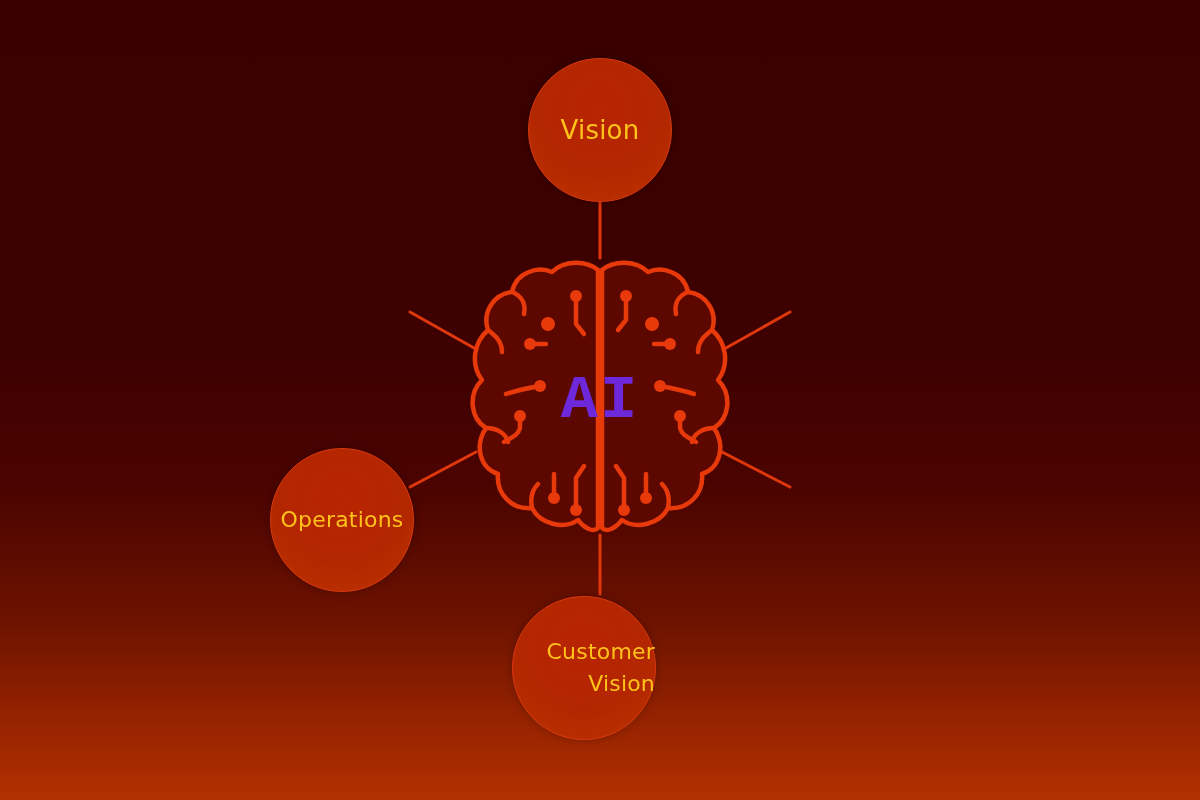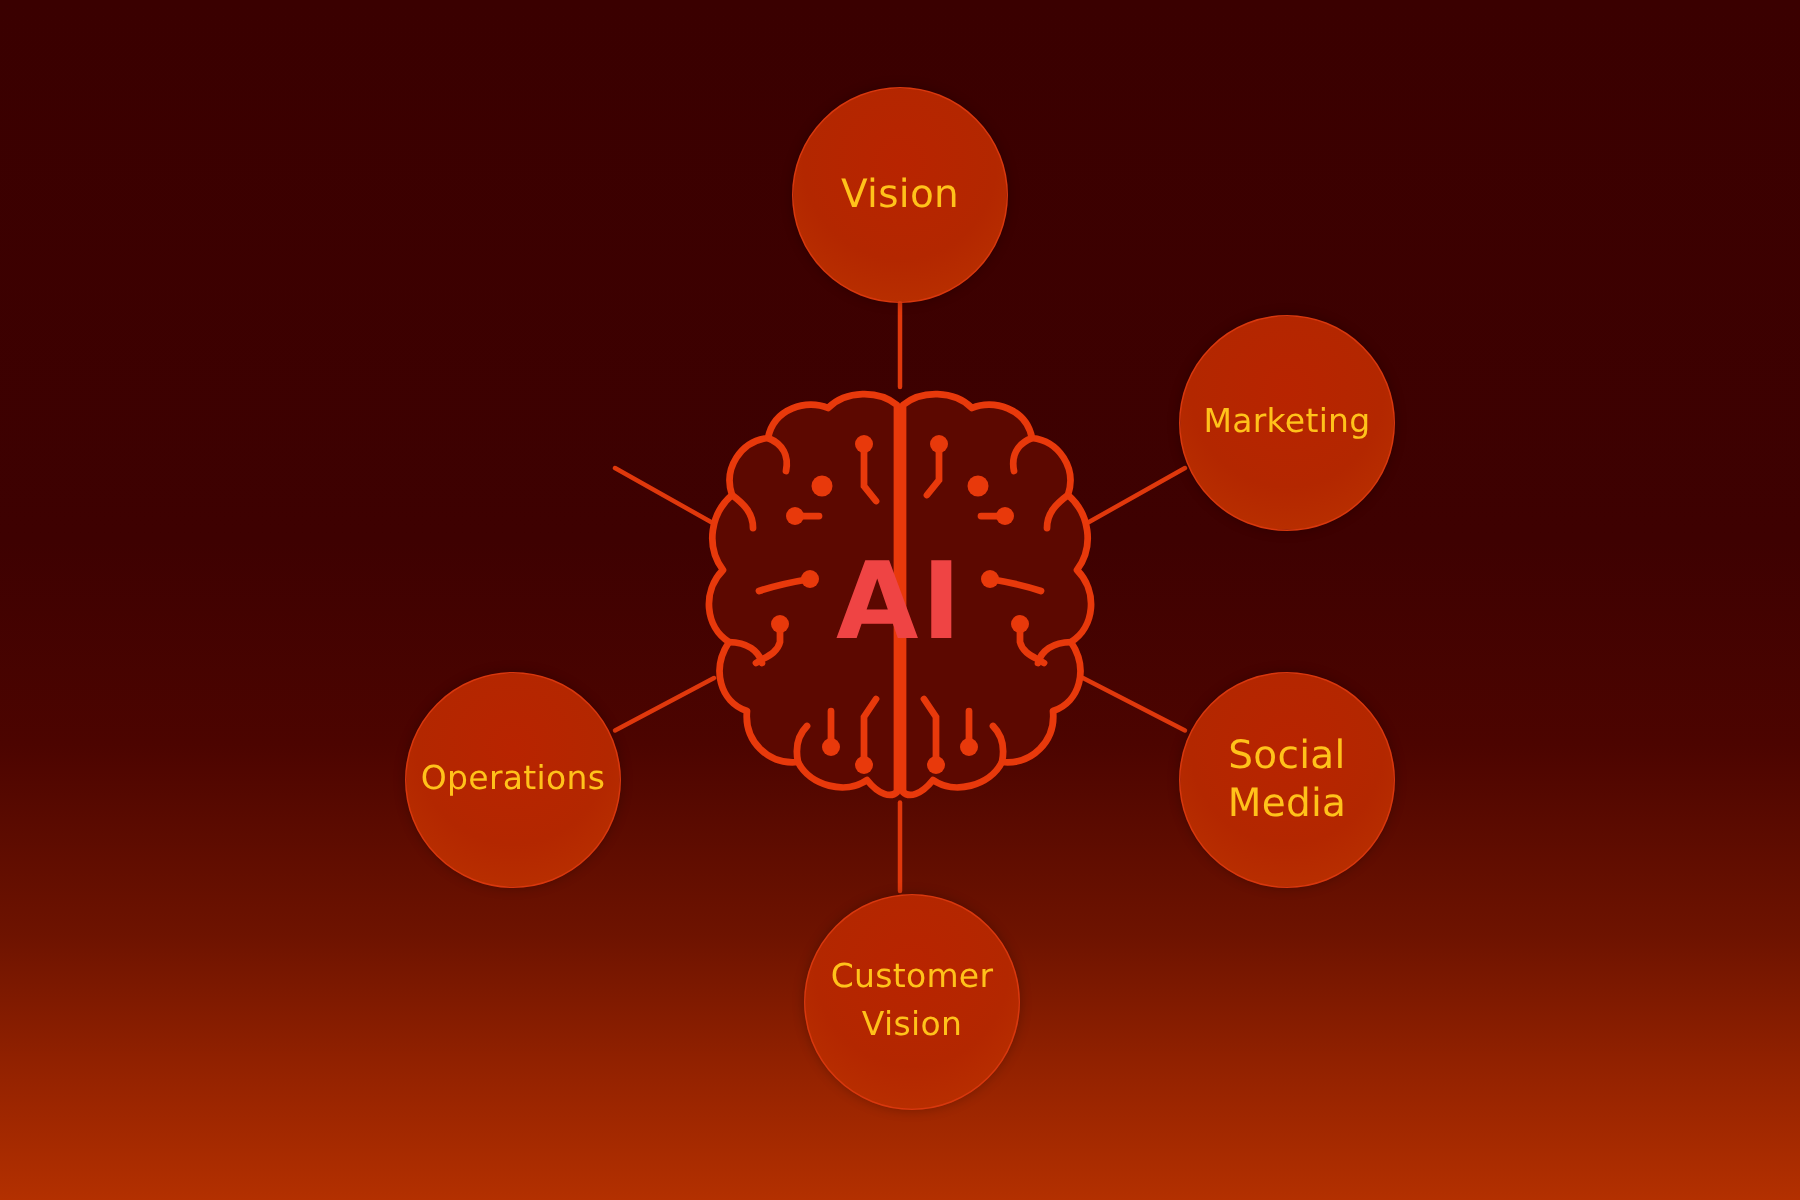--- a/index.html
+++ b/index.html
@@ -19,22 +19,22 @@
     box-shadow: 0 0 8px rgba(0,0,0,0.25);
   }
   .node-label {
     color: #ffc21a; font-size: 26px; line-height: 32px; font-weight: 500; letter-spacing: 0.2px;
   }
   .node-label.small { font-size: 22px; }
   .brain-wrap { position: absolute; left: 466px; top: 252px; width: 268px; height: 290px; }
   .ai-text {
     position: absolute; left: 0; top: 0; width: 268px; height: 290px;
     display: flex; align-items: center; justify-content: center;
-    color: #ef4444; font-size: 71px; font-weight: bold; letter-spacing: 2px;
-    padding-top: 6px; box-sizing: border-box;
+    color: #6d28d9; font-size: 62px; font-weight: bold; letter-spacing: 2px;
+    padding-top: 6px; box-sizing: border-box; font-family: Liberation Mono, monospace;
   }
 </style>
 </head>
 <body>
 
 <div class="stage">
 
   <svg class="links" width="1200" height="800">
     <g stroke="#e0380c" stroke-width="3" stroke-linecap="round">
       <line x1="600" y1="202" x2="600" y2="258"></line>
@@ -95,30 +95,23 @@
         <circle cx="158" cy="258" r="6"></circle>
       </g>
     </svg>
     <div class="ai-text">AI</div>
   </div>
 
   <div class="node" style="left:528px; top:58px;">
     <span class="node-label">Vision</span>
   </div>
 
-  <div class="node" style="left:786px; top:210px;">
-    <span class="node-label small">Marketing</span>
-  </div>
 
-  <div class="node" style="left:786px; top:448px;">
-    <span class="node-label">Social</span>
-    <span class="node-label">Media</span>
-  </div>
 
-  <div class="node" style="left:536px; top:596px;">
+  <div class="node" style="left:512px; top:596px;align-items:flex-end;">
     <span class="node-label small">Customer</span>
     <span class="node-label small">Vision</span>
   </div>
 
   <div class="node" style="left:270px; top:448px;">
     <span class="node-label small">Operations</span>
   </div>
 
 
 </div>

